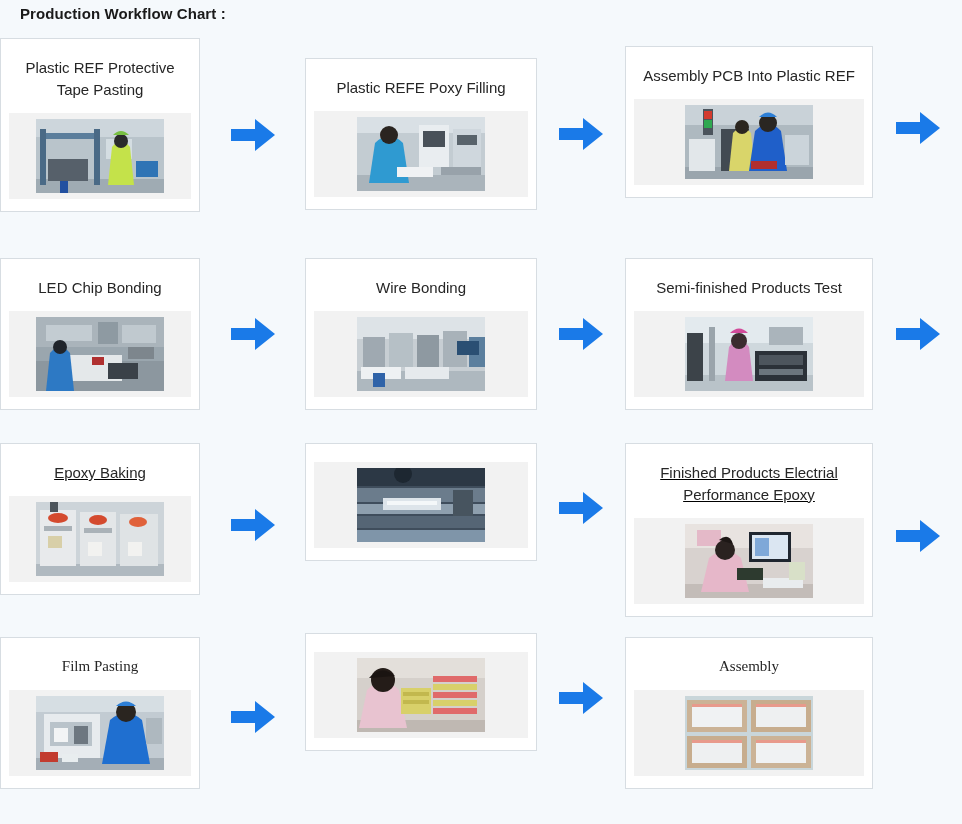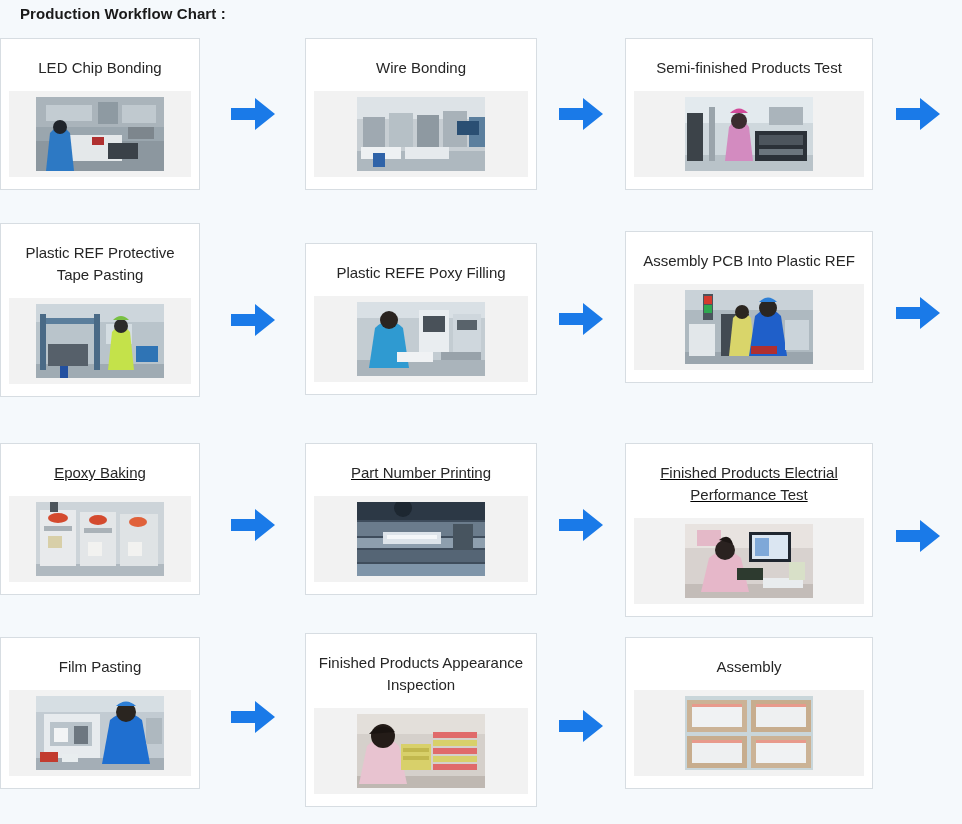--- a/index.html
+++ b/index.html
@@ -44,21 +44,21 @@
   .flow-row {
     display: flex;
     align-items: flex-start;
     width: 962px;
     position: relative;
   }
   
   .row-1 { height: 185px; }
   .row-2 { height: 220px; }
   .row-3 { height: 190px; text-decoration: underline; }
-  .row-4 { height: 192px; }
+  .row-4 { height: 192px; font-family: Liberation Serif, serif; }
 
   .cell {
     display: flex;
     align-items: center;
     box-sizing: border-box;
   }
   .cell.c1 { width: 305px; }
   .cell.c2 { width: 320px; }
   .cell.c3 { width: 337px; }
 
@@ -131,110 +131,20 @@
   .nudge-0  { margin-top: 0; }
 </style>
 </head>
 <body>
 
 <div id="page">
 
   <div class="page-title">Production Workflow Chart :</div>
 
   <div class="flow-grid">
-
-    <div class="flow-row row-1">
-
-      <div class="cell c1">
-        <div class="card w1 nudge-0">
-          <div class="card-title">LED Chip Bonding</div>
-          <div class="photo-band">
-            <div class="photo">
-              <svg viewBox="0 0 128 74" preserveAspectRatio="none">
-                <rect width="128" height="74" fill="#9aa6ae"></rect>
-                <rect x="0" y="0" width="128" height="30" fill="#aab4bb"></rect>
-                <rect x="10" y="8" width="46" height="16" fill="#c3ccd2"></rect>
-                <rect x="62" y="5" width="20" height="22" fill="#8e9aa2"></rect>
-                <rect x="86" y="8" width="34" height="18" fill="#c0c9cf"></rect>
-                <rect x="0" y="44" width="128" height="30" fill="#8c979f"></rect>
-                <rect x="28" y="38" width="58" height="26" fill="#e4e8ea"></rect>
-                <rect x="72" y="46" width="30" height="16" fill="#3a4148"></rect>
-                <path d="M14 36 q10 -12 20 0 l4 38 h-28 z" fill="#2d79c4"></path>
-                <circle cx="24" cy="30" r="7" fill="#20242a"></circle>
-                <rect x="92" y="30" width="26" height="12" fill="#7d868d"></rect>
-                <rect x="56" y="40" width="12" height="8" fill="#b03030"></rect>
-              </svg>
-            </div>
-          </div>
-        </div>
-        <div class="arrow-slot">
-          <svg class="arrow" viewBox="0 0 48 38">
-            <path d="M2 13 h24 V3 l20 16 -20 16 V25 H2 Z" fill="#1a7ae8"></path>
-          </svg>
-        </div>
-      </div>
-
-      <div class="cell c2">
-        <div class="card w2 nudge-0">
-          <div class="card-title">Wire Bonding</div>
-          <div class="photo-band">
-            <div class="photo">
-              <svg viewBox="0 0 128 74" preserveAspectRatio="none">
-                <rect width="128" height="74" fill="#c7ced3"></rect>
-                <rect x="0" y="0" width="128" height="22" fill="#dde3e7"></rect>
-                <rect x="0" y="54" width="128" height="20" fill="#aeb8bf"></rect>
-                <rect x="6" y="20" width="22" height="30" fill="#9fa9b1"></rect>
-                <rect x="32" y="16" width="24" height="34" fill="#b6c0c6"></rect>
-                <rect x="60" y="18" width="22" height="32" fill="#8e99a1"></rect>
-                <rect x="86" y="14" width="24" height="36" fill="#a8b2b9"></rect>
-                <rect x="112" y="20" width="16" height="30" fill="#5b7f9e"></rect>
-                <rect x="4" y="50" width="40" height="12" fill="#eef1f3"></rect>
-                <rect x="48" y="50" width="44" height="12" fill="#e6eaed"></rect>
-                <rect x="16" y="56" width="12" height="14" fill="#2f63a8"></rect>
-                <rect x="100" y="24" width="22" height="14" fill="#2a4f73"></rect>
-              </svg>
-            </div>
-          </div>
-        </div>
-        <div class="arrow-slot">
-          <svg class="arrow" viewBox="0 0 48 38">
-            <path d="M2 13 h24 V3 l20 16 -20 16 V25 H2 Z" fill="#1a7ae8"></path>
-          </svg>
-        </div>
-      </div>
-
-      <div class="cell c3">
-        <div class="card w3 nudge-0">
-          <div class="card-title">Semi-finished Products Test</div>
-          <div class="photo-band">
-            <div class="photo">
-              <svg viewBox="0 0 128 74" preserveAspectRatio="none">
-                <rect width="128" height="74" fill="#cfd8dd"></rect>
-                <rect x="0" y="0" width="128" height="26" fill="#e3eaee"></rect>
-                <rect x="0" y="58" width="128" height="16" fill="#b9c3c9"></rect>
-                <rect x="2" y="16" width="16" height="48" fill="#3c4349"></rect>
-                <rect x="24" y="10" width="6" height="54" fill="#9aa4ab"></rect>
-                <path d="M44 30 q10 -14 20 0 l4 34 h-28 z" fill="#d38bc0"></path>
-                <circle cx="54" cy="24" r="8" fill="#3a2c2f"></circle>
-                <path d="M45 16 q9 -9 18 0 z" fill="#d24b9a"></path>
-                <rect x="70" y="34" width="52" height="30" fill="#2b3138"></rect>
-                <rect x="74" y="38" width="44" height="10" fill="#4d555d"></rect>
-                <rect x="74" y="52" width="44" height="6" fill="#6b757d"></rect>
-                <rect x="84" y="10" width="34" height="18" fill="#aab4bb"></rect>
-              </svg>
-            </div>
-          </div>
-        </div>
-        <div class="arrow-slot">
-          <svg class="arrow" viewBox="0 0 48 38">
-            <path d="M2 13 h24 V3 l20 16 -20 16 V25 H2 Z" fill="#1a7ae8"></path>
-          </svg>
-        </div>
-      </div>
-    </div>
 
     <div class="flow-row row-2">
 
       <div class="cell c1">
         <div class="card w1 nudge-0">
           <div class="card-title">Plastic REF Protective Tape Pasting</div>
           <div class="photo-band">
             <div class="photo">
               <svg viewBox="0 0 128 74" preserveAspectRatio="none">
                 <rect width="128" height="74" fill="#b9c4cb"></rect>
@@ -315,20 +225,110 @@
           </div>
         </div>
         <div class="arrow-slot nudge-20">
           <svg class="arrow" viewBox="0 0 48 38">
             <path d="M2 13 h24 V3 l20 16 -20 16 V25 H2 Z" fill="#1a7ae8"></path>
           </svg>
         </div>
       </div>
     </div>
 
+    <div class="flow-row row-1">
+
+      <div class="cell c1">
+        <div class="card w1 nudge-0">
+          <div class="card-title">LED Chip Bonding</div>
+          <div class="photo-band">
+            <div class="photo">
+              <svg viewBox="0 0 128 74" preserveAspectRatio="none">
+                <rect width="128" height="74" fill="#9aa6ae"></rect>
+                <rect x="0" y="0" width="128" height="30" fill="#aab4bb"></rect>
+                <rect x="10" y="8" width="46" height="16" fill="#c3ccd2"></rect>
+                <rect x="62" y="5" width="20" height="22" fill="#8e9aa2"></rect>
+                <rect x="86" y="8" width="34" height="18" fill="#c0c9cf"></rect>
+                <rect x="0" y="44" width="128" height="30" fill="#8c979f"></rect>
+                <rect x="28" y="38" width="58" height="26" fill="#e4e8ea"></rect>
+                <rect x="72" y="46" width="30" height="16" fill="#3a4148"></rect>
+                <path d="M14 36 q10 -12 20 0 l4 38 h-28 z" fill="#2d79c4"></path>
+                <circle cx="24" cy="30" r="7" fill="#20242a"></circle>
+                <rect x="92" y="30" width="26" height="12" fill="#7d868d"></rect>
+                <rect x="56" y="40" width="12" height="8" fill="#b03030"></rect>
+              </svg>
+            </div>
+          </div>
+        </div>
+        <div class="arrow-slot">
+          <svg class="arrow" viewBox="0 0 48 38">
+            <path d="M2 13 h24 V3 l20 16 -20 16 V25 H2 Z" fill="#1a7ae8"></path>
+          </svg>
+        </div>
+      </div>
+
+      <div class="cell c2">
+        <div class="card w2 nudge-0">
+          <div class="card-title">Wire Bonding</div>
+          <div class="photo-band">
+            <div class="photo">
+              <svg viewBox="0 0 128 74" preserveAspectRatio="none">
+                <rect width="128" height="74" fill="#c7ced3"></rect>
+                <rect x="0" y="0" width="128" height="22" fill="#dde3e7"></rect>
+                <rect x="0" y="54" width="128" height="20" fill="#aeb8bf"></rect>
+                <rect x="6" y="20" width="22" height="30" fill="#9fa9b1"></rect>
+                <rect x="32" y="16" width="24" height="34" fill="#b6c0c6"></rect>
+                <rect x="60" y="18" width="22" height="32" fill="#8e99a1"></rect>
+                <rect x="86" y="14" width="24" height="36" fill="#a8b2b9"></rect>
+                <rect x="112" y="20" width="16" height="30" fill="#5b7f9e"></rect>
+                <rect x="4" y="50" width="40" height="12" fill="#eef1f3"></rect>
+                <rect x="48" y="50" width="44" height="12" fill="#e6eaed"></rect>
+                <rect x="16" y="56" width="12" height="14" fill="#2f63a8"></rect>
+                <rect x="100" y="24" width="22" height="14" fill="#2a4f73"></rect>
+              </svg>
+            </div>
+          </div>
+        </div>
+        <div class="arrow-slot">
+          <svg class="arrow" viewBox="0 0 48 38">
+            <path d="M2 13 h24 V3 l20 16 -20 16 V25 H2 Z" fill="#1a7ae8"></path>
+          </svg>
+        </div>
+      </div>
+
+      <div class="cell c3">
+        <div class="card w3 nudge-0">
+          <div class="card-title">Semi-finished Products Test</div>
+          <div class="photo-band">
+            <div class="photo">
+              <svg viewBox="0 0 128 74" preserveAspectRatio="none">
+                <rect width="128" height="74" fill="#cfd8dd"></rect>
+                <rect x="0" y="0" width="128" height="26" fill="#e3eaee"></rect>
+                <rect x="0" y="58" width="128" height="16" fill="#b9c3c9"></rect>
+                <rect x="2" y="16" width="16" height="48" fill="#3c4349"></rect>
+                <rect x="24" y="10" width="6" height="54" fill="#9aa4ab"></rect>
+                <path d="M44 30 q10 -14 20 0 l4 34 h-28 z" fill="#d38bc0"></path>
+                <circle cx="54" cy="24" r="8" fill="#3a2c2f"></circle>
+                <path d="M45 16 q9 -9 18 0 z" fill="#d24b9a"></path>
+                <rect x="70" y="34" width="52" height="30" fill="#2b3138"></rect>
+                <rect x="74" y="38" width="44" height="10" fill="#4d555d"></rect>
+                <rect x="74" y="52" width="44" height="6" fill="#6b757d"></rect>
+                <rect x="84" y="10" width="34" height="18" fill="#aab4bb"></rect>
+              </svg>
+            </div>
+          </div>
+        </div>
+        <div class="arrow-slot">
+          <svg class="arrow" viewBox="0 0 48 38">
+            <path d="M2 13 h24 V3 l20 16 -20 16 V25 H2 Z" fill="#1a7ae8"></path>
+          </svg>
+        </div>
+      </div>
+    </div>
+
     <div class="flow-row row-3">
 
       <div class="cell c1">
         <div class="card w1 nudge-0">
           <div class="card-title">Epoxy Baking</div>
           <div class="photo-band">
             <div class="photo">
               <svg viewBox="0 0 128 74" preserveAspectRatio="none">
                 <rect width="128" height="74" fill="#cdd4d9"></rect>
                 <rect x="0" y="62" width="128" height="12" fill="#b0b9c0"></rect>
@@ -350,21 +350,20 @@
         </div>
         <div class="arrow-slot nudge-12">
           <svg class="arrow" viewBox="0 0 48 38">
             <path d="M2 13 h24 V3 l20 16 -20 16 V25 H2 Z" fill="#1a7ae8"></path>
           </svg>
         </div>
       </div>
 
       <div class="cell c2">
         <div class="card w2 nudge-0">
-          <div class="card-title">Part Number Printing</div>
           <div class="photo-band">
             <div class="photo">
               <svg viewBox="0 0 128 74" preserveAspectRatio="none">
                 <rect width="128" height="74" fill="#3f4d5c"></rect>
                 <rect x="0" y="0" width="128" height="18" fill="#2c3845"></rect>
                 <rect x="0" y="20" width="128" height="14" fill="#6b7c8c"></rect>
                 <rect x="0" y="36" width="128" height="10" fill="#8e9fae"></rect>
                 <rect x="0" y="48" width="128" height="12" fill="#556575"></rect>
                 <rect x="0" y="62" width="128" height="12" fill="#7f95a9"></rect>
                 <rect x="26" y="30" width="58" height="12" fill="#dde4ea"></rect>
@@ -377,21 +376,21 @@
         </div>
         <div class="arrow-slot nudge-12">
           <svg class="arrow" viewBox="0 0 48 38">
             <path d="M2 13 h24 V3 l20 16 -20 16 V25 H2 Z" fill="#1a7ae8"></path>
           </svg>
         </div>
       </div>
 
       <div class="cell c3">
         <div class="card w3 nudge-0">
-          <div class="card-title">Finished Products Electrial Performance Test</div>
+          <div class="card-title">Finished Products Electrial Performance Epoxy</div>
           <div class="photo-band">
             <div class="photo">
               <svg viewBox="0 0 128 74" preserveAspectRatio="none">
                 <rect width="128" height="74" fill="#d8d2cf"></rect>
                 <rect x="0" y="0" width="128" height="24" fill="#e8e3e0"></rect>
                 <rect x="0" y="60" width="128" height="14" fill="#c3bcb8"></rect>
                 <rect x="64" y="8" width="42" height="30" fill="#1f2630"></rect>
                 <rect x="67" y="11" width="36" height="24" fill="#dbe6f2"></rect>
                 <rect x="70" y="14" width="14" height="18" fill="#7fa8d8"></rect>
                 <rect x="12" y="6" width="24" height="16" fill="#e4b9c8"></rect>
@@ -440,21 +439,20 @@
         </div>
         <div class="arrow-slot nudge-12">
           <svg class="arrow" viewBox="0 0 48 38">
             <path d="M2 13 h24 V3 l20 16 -20 16 V25 H2 Z" fill="#1a7ae8"></path>
           </svg>
         </div>
       </div>
 
       <div class="cell c2">
         <div class="card w2 nudge-0">
-          <div class="card-title">Finished Products Appearance Inspection</div>
           <div class="photo-band">
             <div class="photo">
               <svg viewBox="0 0 128 74" preserveAspectRatio="none">
                 <rect width="128" height="74" fill="#d5d0cb"></rect>
                 <rect x="0" y="0" width="128" height="20" fill="#e3dfda"></rect>
                 <rect x="0" y="62" width="128" height="12" fill="#bfb8b2"></rect>
                 <path d="M10 32 q16 -16 32 0 l8 38 h-48 z" fill="#e8c3d0"></path>
                 <circle cx="26" cy="22" r="12" fill="#241c18"></circle>
                 <path d="M12 20 q12 -14 26 -2 z" fill="#1a1411"></path>
                 <rect x="44" y="30" width="30" height="26" fill="#d8d06a"></rect>

